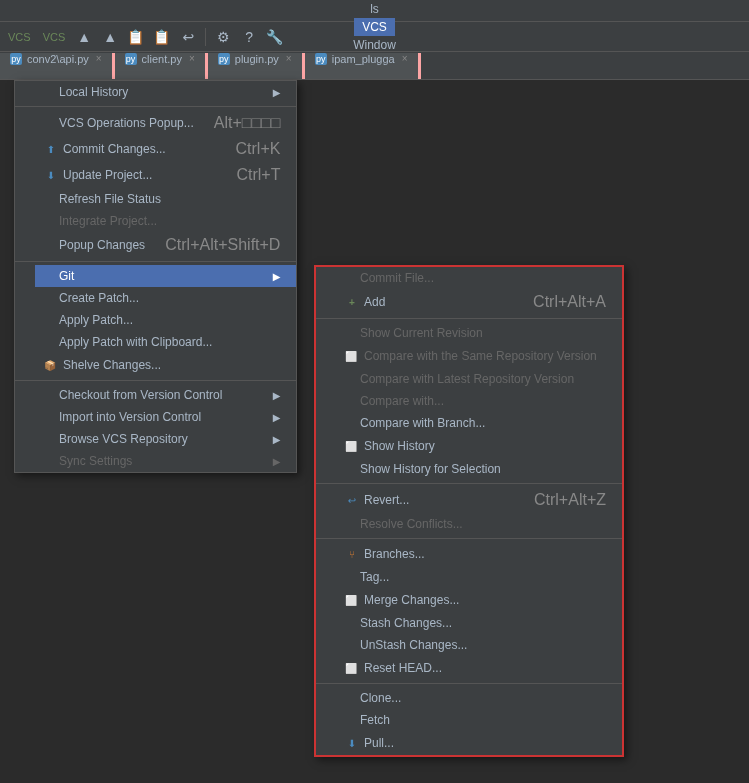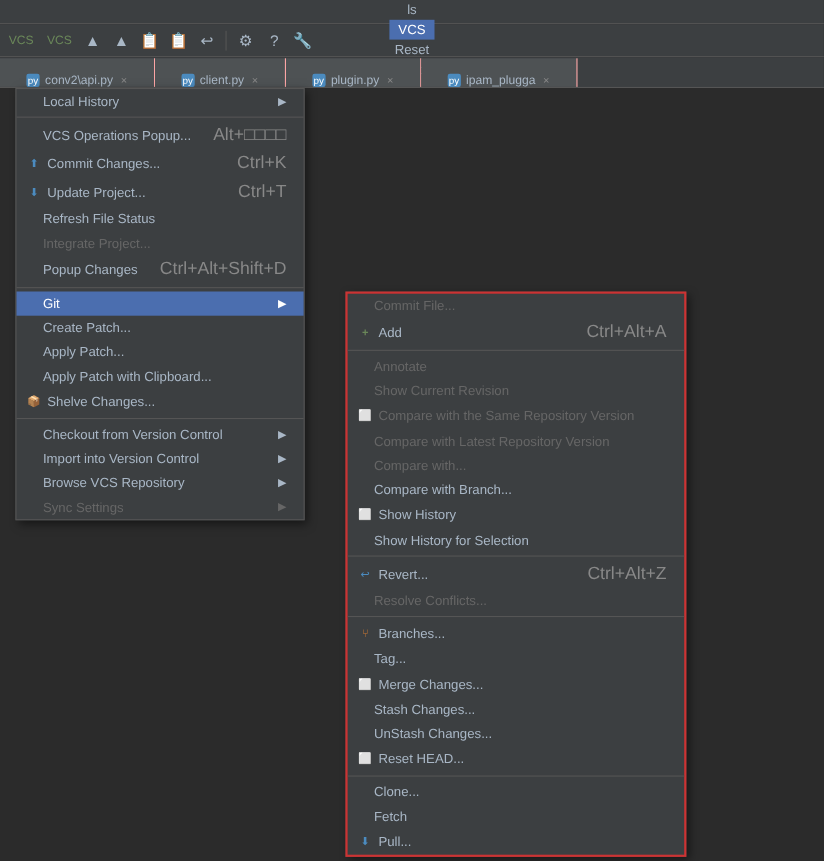--- a/index.html
+++ b/index.html
@@ -72,27 +72,27 @@
     .tabs-bar {
       background: #3c3f41;
       height: 28px;
       display: flex;
       align-items: flex-end;
       padding: 0;
       border-bottom: 1px solid #555;
     }
     .tab {
       height: 26px;
-      padding: 0 24px;
-      display: flex;
-      align-items: flex-end;
+      padding: 0 10px;
+      display: flex;
+      align-items: flex-start;
       gap: 5px;
       background: #4e5254;
       color: #a9b7c6;
-      border-right: 1px solid #fca5a5;
+      border-right: 3px solid #fca5a5;
       cursor: pointer;
       font-size: 11px;
     }
     .tab-icon {
       width: 12px;
       height: 12px;
       border-radius: 2px;
       display: inline-flex;
       align-items: center;
       justify-content: center;
@@ -124,20 +124,21 @@
     }
     .menu-item {
       display: flex;
       align-items: center;
       padding: 4px 16px 4px 24px;
       cursor: pointer;
       position: relative;
       color: #a9b7c6;
       font-size: 12px;
       white-space: nowrap;
+      margin-left: 20px;
     }
     .menu-item:hover, .menu-item.highlighted {
       background: #4b6eaf;
       color: #fff;
     }
     .menu-item.disabled {
       color: #666;
       cursor: default;
     }
     .menu-item .shortcut {
@@ -190,21 +191,21 @@
     .vcs-icon-green {
       color: #6a8759;
     }
   </style>
 </head>
 <body>
 
 <div class="menu-bar">
   <span class="menu-bar-item">ls</span>
   <span class="menu-bar-item active">VCS</span>
-  <span class="menu-bar-item">Reset</span>
+  <span class="menu-bar-item">Window</span>
   <span class="menu-bar-item">Help</span>
 </div>
 
 <div class="toolbar">
   <span class="toolbar-vcs-label">VCS</span>
   <span class="toolbar-vcs-label vcs-icon-green">VCS</span>
   <div class="toolbar-icon">▲</div>
   <div class="toolbar-icon">▲</div>
   <div class="toolbar-icon">📋</div>
   <div class="toolbar-icon">📋</div>
@@ -321,23 +322,20 @@
     </div>
     <div class="menu-item has-icon">
       <span class="menu-item-icon" style="color:#6a8759; font-weight:bold;">+</span>
       <span>Add</span>
       <span class="shortcut">Ctrl+Alt+A</span>
     </div>
 
     <div class="menu-separator"></div>
 
     <div class="menu-item disabled">
-      <span>Annotate</span>
-    </div>
-    <div class="menu-item disabled">
       <span>Show Current Revision</span>
     </div>
     <div class="menu-item has-icon disabled">
       <span class="menu-item-icon">⬜</span>
       <span>Compare with the Same Repository Version</span>
     </div>
     <div class="menu-item disabled">
       <span>Compare with Latest Repository Version</span>
     </div>
     <div class="menu-item disabled">

